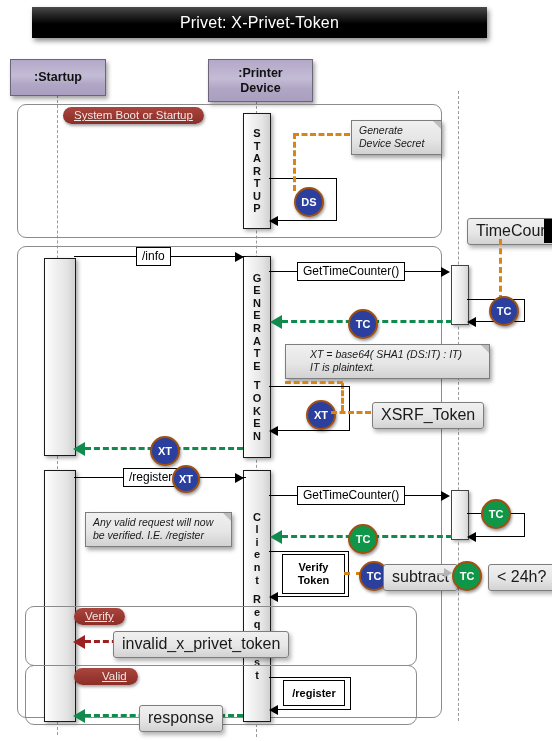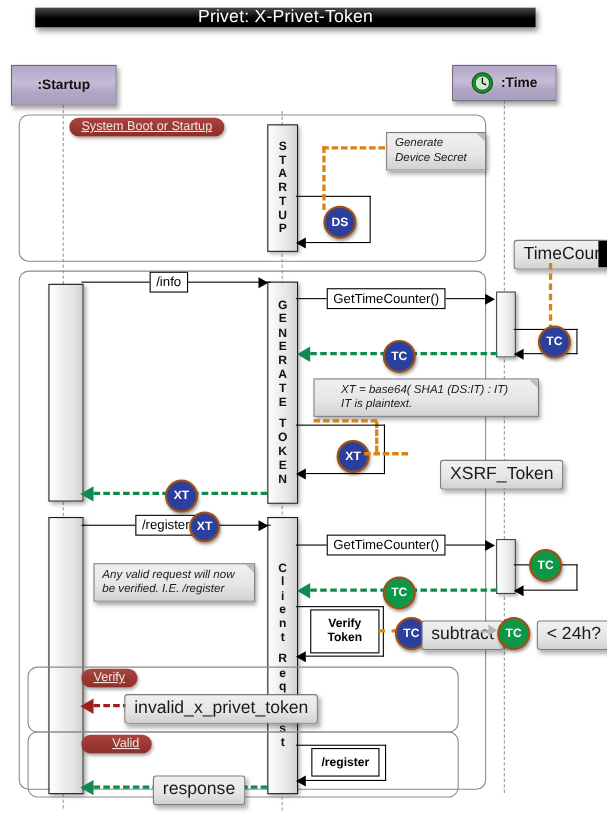--- a/index.html
+++ b/index.html
@@ -8,21 +8,21 @@
     background:#ffffff;
     font-family:"Liberation Sans", sans-serif;
     overflow:hidden;
     position:relative;
   }
   #stage{position:absolute;left:0;top:0;width:552px;height:741px;}
   .abs{position:absolute;}
 
   
   #title-bar{
-    left:32px;top:7px;width:455px;height:18px;
+    left:32px;top:7px;width:455px;height:31px;
     background:linear-gradient(to bottom,#4a4a4a 0%,#2b2b2b 22%,#000000 55%,#000000 100%);
     color:#ffffff;
     display:flex;align-items:center;justify-content:center;
     font-size:16px;letter-spacing:.2px;
     box-shadow:2px 3px 5px rgba(0,0,0,.45);
   }
 
   
   .lifeline-head{
     background:linear-gradient(to bottom,#b3a8c8 0%,#c4bcd6 45%,#b0a6c4 70%,#a99ebf 100%);
@@ -197,32 +197,25 @@
   <div class="abs" id="title-bar">Privet:  X-Privet-Token</div>
 
   <div class="abs lifeline" id="ll-client"></div>
   <div class="abs lifeline" id="ll-printer"></div>
   <div class="abs lifeline" id="ll-time"></div>
 
   <div class="abs lifeline-head" id="head-client">
     <span>:Startup</span>
   </div>
 
-
-  <div class="abs lifeline-head" id="head-time">
-    <span class="clock-icon">
-      <svg viewBox="0 0 24 24" width="21" height="21">
-        <circle cx="12" cy="12" r="10.5" fill="#1f8f2a" stroke="#0c5c14" stroke-width="1.2"></circle>
-        <circle cx="12" cy="12" r="7.5" fill="#cfe9cf" stroke="#0c5c14" stroke-width="1"></circle>
-        <line x1="12" y1="12" x2="12" y2="6.5" stroke="#111" stroke-width="1.4"></line>
-        <line x1="12" y1="12" x2="16" y2="14" stroke="#111" stroke-width="1.4"></line>
-      </svg>
-    </span>
-    <span>:Time</span>
-  </div>
+  <div class="abs lifeline-head" id="head-printer">
+    <span style="white-space:pre-line">:Printer
+Device</span>
+  </div>
+
 
   <div class="abs frag" id="frag-startup"></div>
   <div class="abs frag-label" id="lbl-startup">System Boot or Startup</div>
 
   <div class="abs act" id="act-printer-startup">
     <div class="vtext">
       <span>S</span>
         <span>T</span>
         <span>A</span>
         <span>R</span>
@@ -298,21 +291,21 @@
   <div class="abs vline-dash-orange" style="left:341px;top:383px;height:28px;"></div>
   <div class="abs hline-dash-orange" style="left:285px;top:381px;width:58px;"></div>
 
   <div class="abs hline" style="left:269px;top:386px;width:81px;"></div>
   <div class="abs vline" style="left:349px;top:386px;height:45px;"></div>
   <div class="abs hline" style="left:278px;top:430px;width:72px;"></div>
   <div class="abs arrow-l" style="left:269px;top:426px;"></div>
 
   <div class="abs bubble bubble-blue b26" style="left:306px;top:400px;">XT</div>
   <div class="abs hline-dash-orange" style="left:331px;top:411px;width:40px;"></div>
-  <div class="abs note-plain" style="left:372px;top:418px;margin-left:28px;">XSRF_Token</div>
+  <div class="abs note-plain" style="left:372px;top:402px;">XSRF_Token</div>
 
   <div class="abs hline-dash-green" style="left:85px;top:447px;width:158px;"></div>
   <div class="abs arrow-l-green" style="left:73px;top:442px;"></div>
   <div class="abs bubble bubble-blue b26" style="left:150px;top:436px;">XT</div>
 
   <div class="abs act" id="act-client-2"></div>
   <div class="abs act" id="act-printer-req">
     <div class="vtext">
       <span>C</span>
         <span>l</span>

